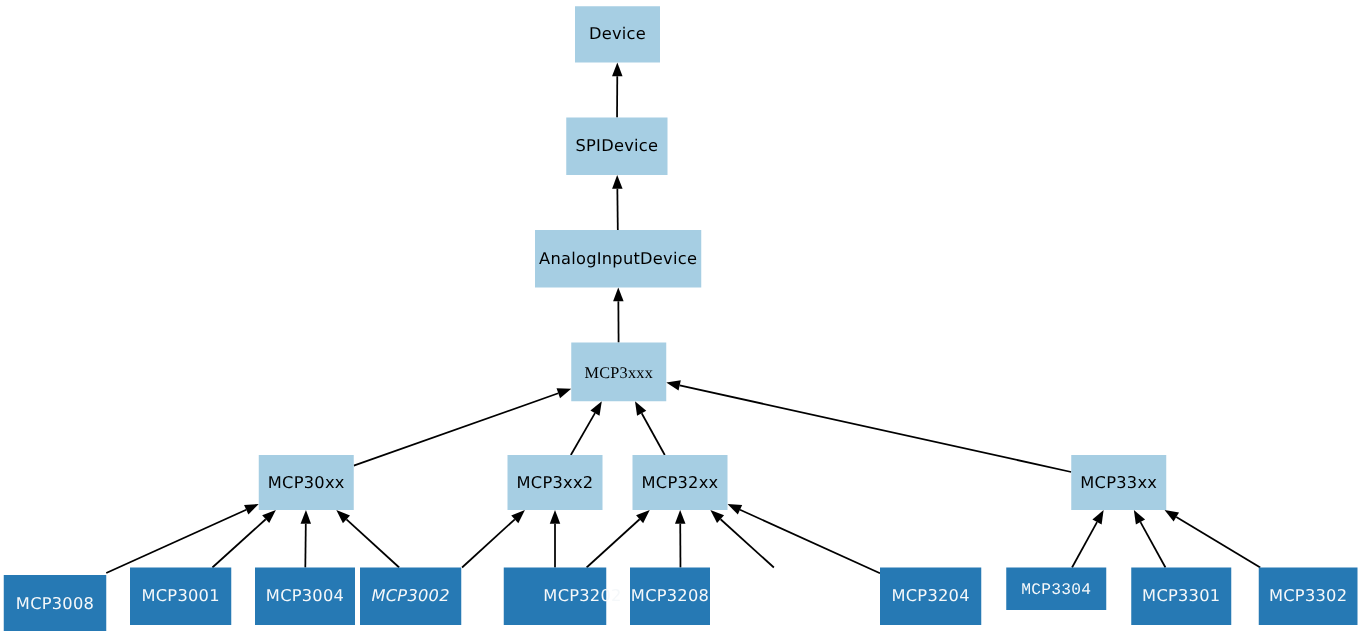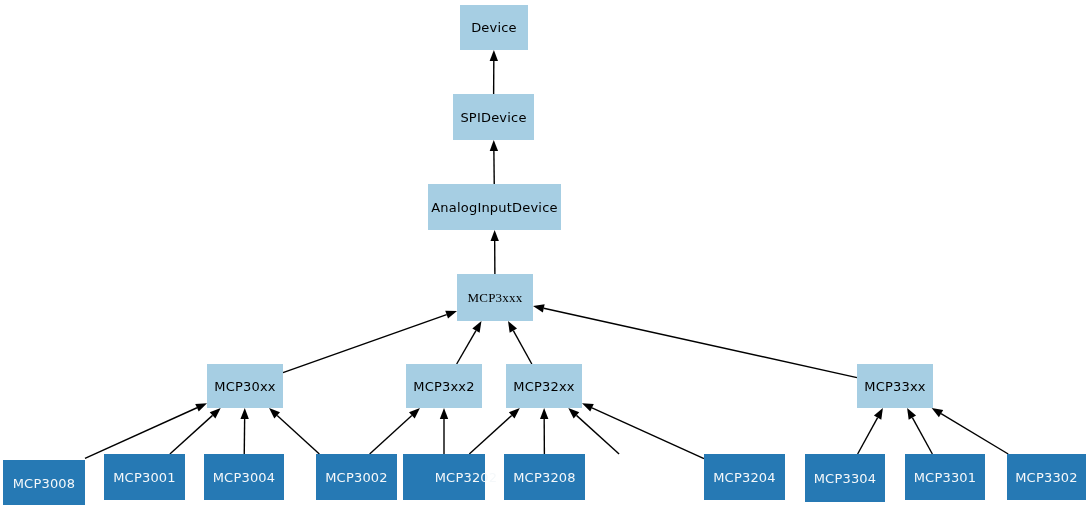--- a/index.html
+++ b/index.html
@@ -155,33 +155,33 @@
     </div>
     <div class="node leaf" style="left: 3px; top: 460px; width: 82px; height: 46px;">
       <span>MCP3008</span>
     </div>
     <div class="node leaf" style="left: 104px; top: 454px; width: 81px; height: 46px;">
       <span>MCP3001</span>
     </div>
     <div class="node leaf" style="left: 204px; top: 454px; width: 80px; height: 46px; text-align: right;">
       <span>MCP3004</span>
     </div>
-    <div class="node leaf" style="left: 316px; top: 454px; width: 81px; height: 46px;">
+    <div class="node leaf" style="left: 288px; top: 454px; width: 81px; height: 46px; font-style: italic;">
       <span>MCP3002</span>
     </div>
     <div class="node leaf" style="left: 403px; top: 454px; width: 82px; height: 46px; padding-left: 44px;">
       <span>MCP3202</span>
     </div>
-    <div class="node leaf" style="left: 504px; top: 454px; width: 81px; height: 46px;">
+    <div class="node leaf" style="left: 504px; top: 454px; width: 64px; height: 46px;">
       <span>MCP3208</span>
     </div>
     <div class="node leaf" style="left: 704px; top: 454px; width: 81px; height: 46px;">
       <span>MCP3204</span>
     </div>
-    <div class="node leaf" style="left: 805px; top: 454px; width: 80px; height: 48px;">
+    <div class="node leaf" style="left: 805px; top: 454px; width: 80px; height: 34px; font-family: Liberation Mono, monospace;">
       <span>MCP3304</span>
     </div>
     <div class="node leaf" style="left: 905px; top: 454px; width: 80px; height: 46px;">
       <span>MCP3301</span>
     </div>
     <div class="node leaf" style="left: 1007px; top: 454px; width: 79px; height: 46px;">
       <span>MCP3302</span>
     </div>
   </div>
 

